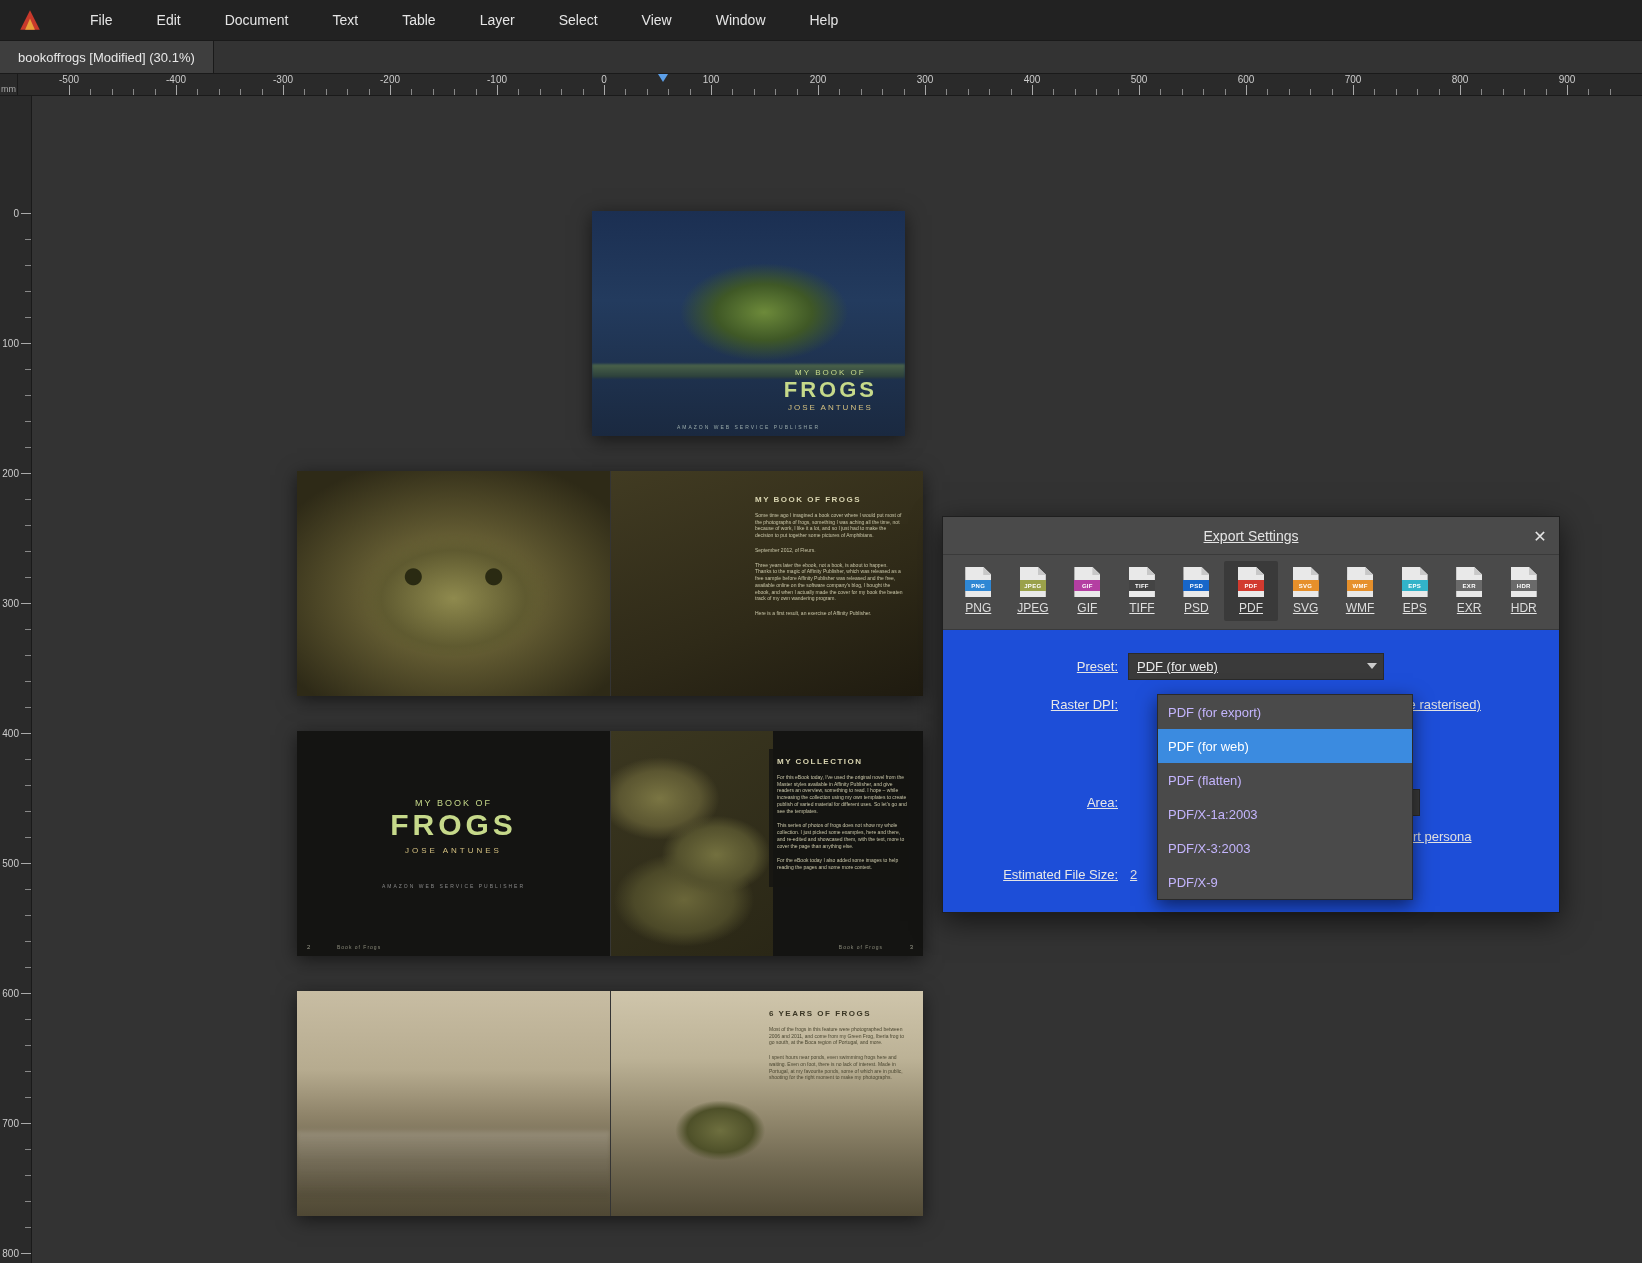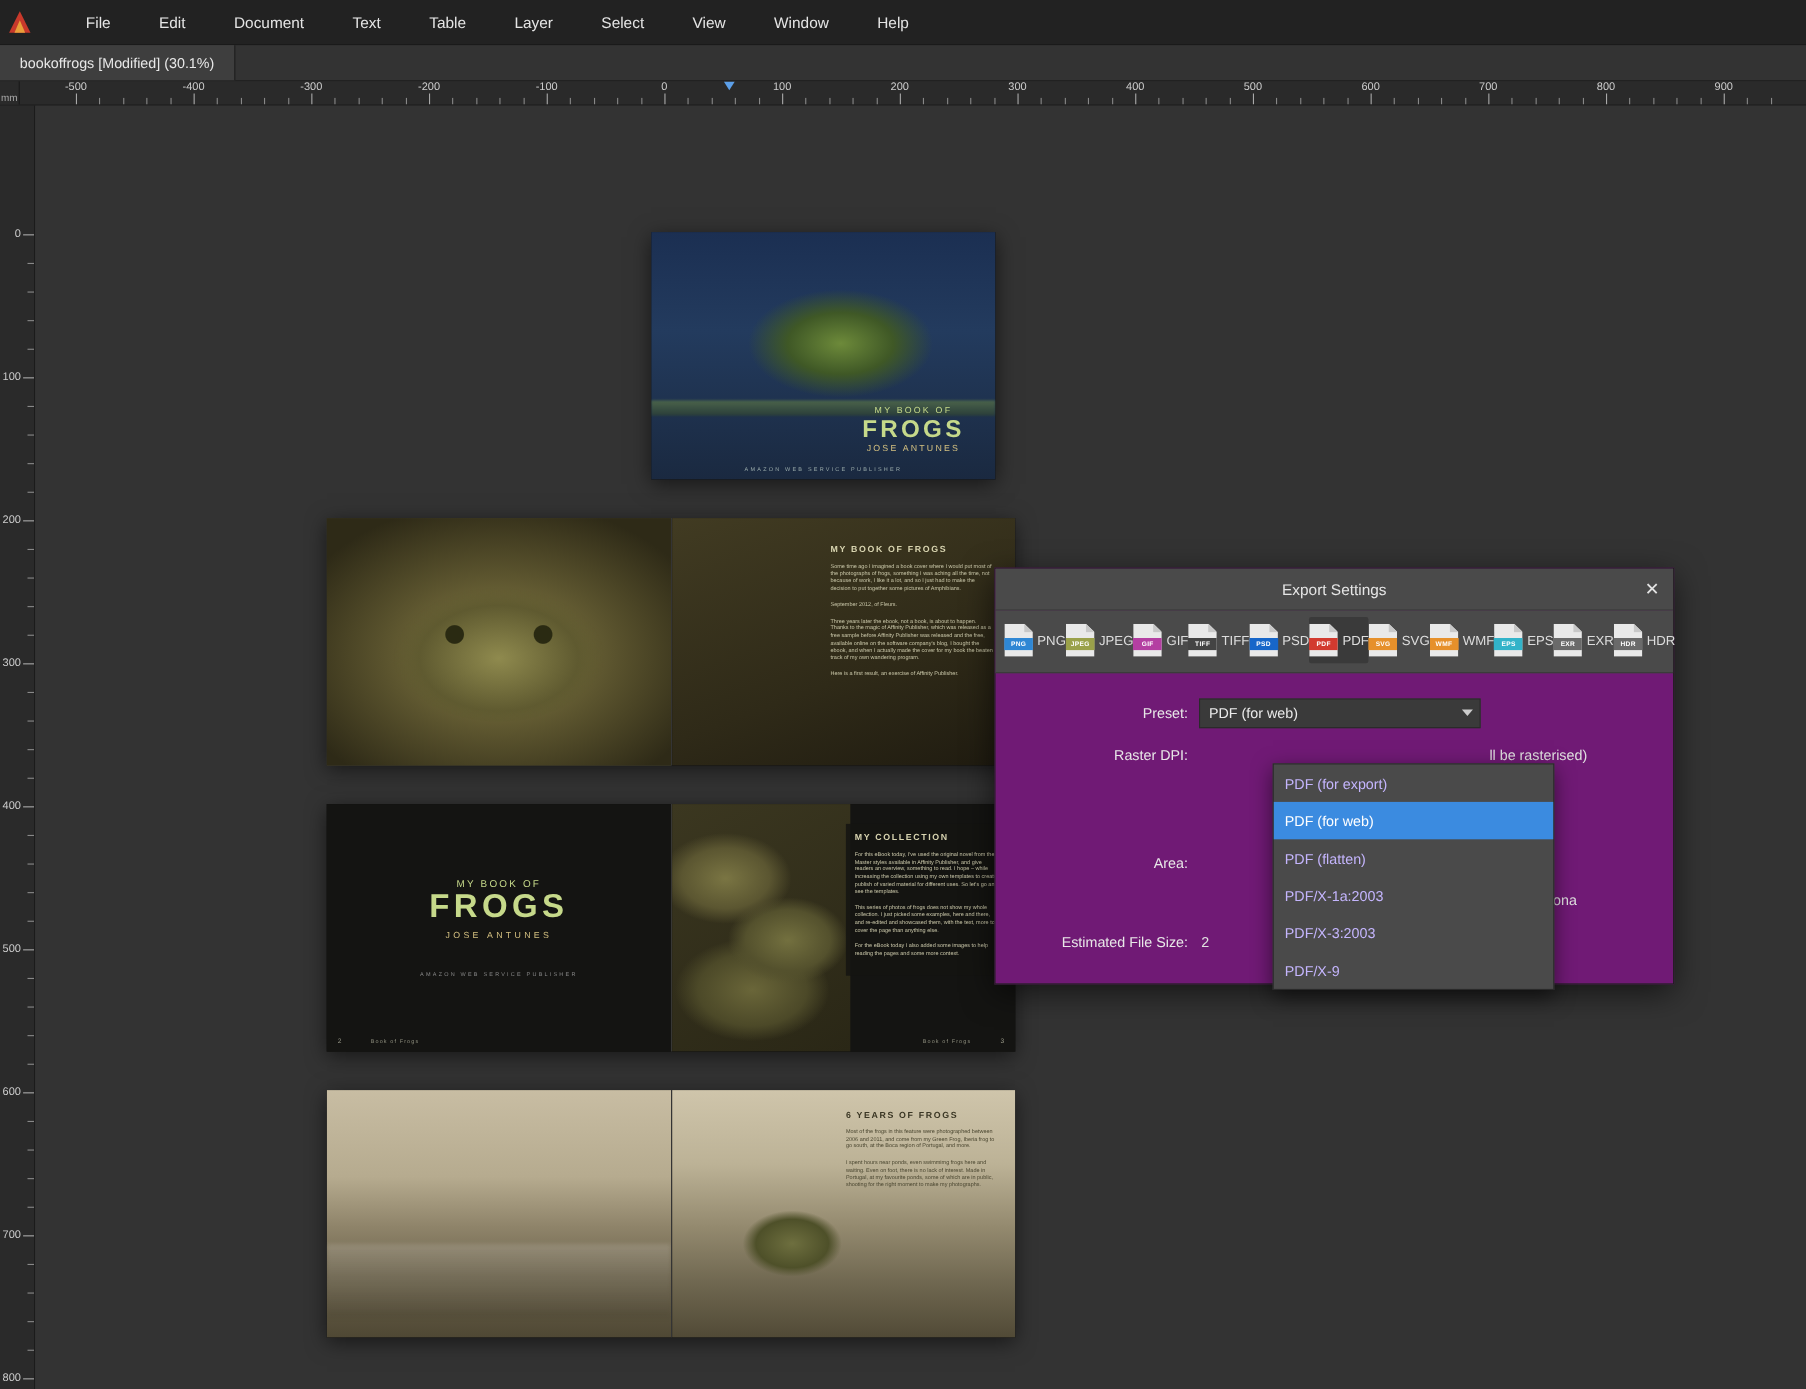--- a/index.html
+++ b/index.html
@@ -12,21 +12,21 @@
     height: 1263px;
     overflow: hidden;
     position: relative;
   }
   
   .menubar {
     height: 40px;
     background: #222222;
     display: flex;
     align-items: center;
-    padding-left: 4px;
+    padding-left: 16px;
     gap: 0;
   }
   .app-logo {
     width: 28px; height: 28px;
     margin-right: 24px;
     display: flex; align-items: center; justify-content: center;
   }
   .app-logo svg { width: 26px; height: 26px; }
   .menu-item {
     padding: 10px 22px;
@@ -233,27 +233,28 @@
   .sp4-right-bg{
     position:absolute; inset:0;
     background:
       radial-gradient(ellipse 60px 40px at 35% 62%, #6e6f3f 0%, #4e5029 55%, transparent 75%),
       linear-gradient(180deg, #cfc5ab 0%, #bcb296 30%, #948a6f 55%, #6f6750 78%, #514a36 100%);
   }
 
   
   .dialog {
     position: absolute;
-    left: 904px; top: 516px;
+    left: 942px; top: 516px;
     width: 618px;
-    background: #701a75;
+    background: #1d4ed8;
     border: 1px solid #1f1f1f;
     box-shadow: 0 8px 28px rgba(0,0,0,.6);
     color: #e5e5e5;
     font-size: 13px;
+    text-decoration: underline;
   }
   .dialog-title {
     height: 38px;
     display: flex; align-items: center; justify-content: center;
     background: #4a4a4a;
     position: relative;
     border-bottom: 1px solid #3a3a3a;
     font-size: 14px;
   }
   .dialog-close {
@@ -265,21 +266,21 @@
   }
   .format-row{
     display:flex;
     padding: 6px 8px 8px 8px;
     gap: 0;
     border-bottom: 1px solid #3a3a3a;
     background:#4a4a4a;
   }
   .format-tab{
     flex:1;
-    display:flex; align-items:center; justify-content:center;
+    display:flex; flex-direction:column; align-items:center; justify-content:center;
     gap:4px;
     padding:6px 0 6px 0;
     font-size:12px;
     color:#ddd;
     cursor:default;
   }
   .format-tab.selected{ background:#3a3a3a; border-radius:2px; }
   .format-tab .ficon{
     width:26px; height:30px;
     position:relative;

